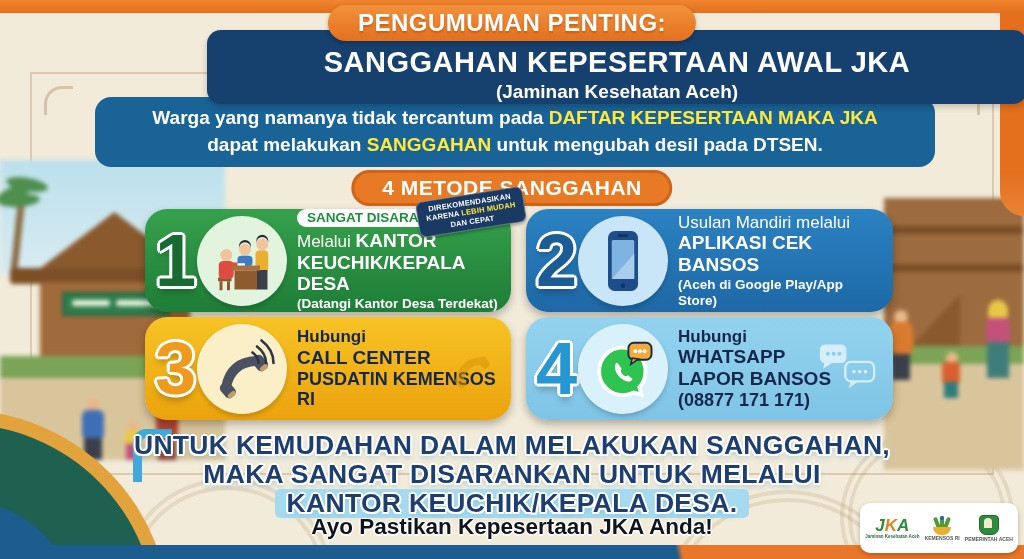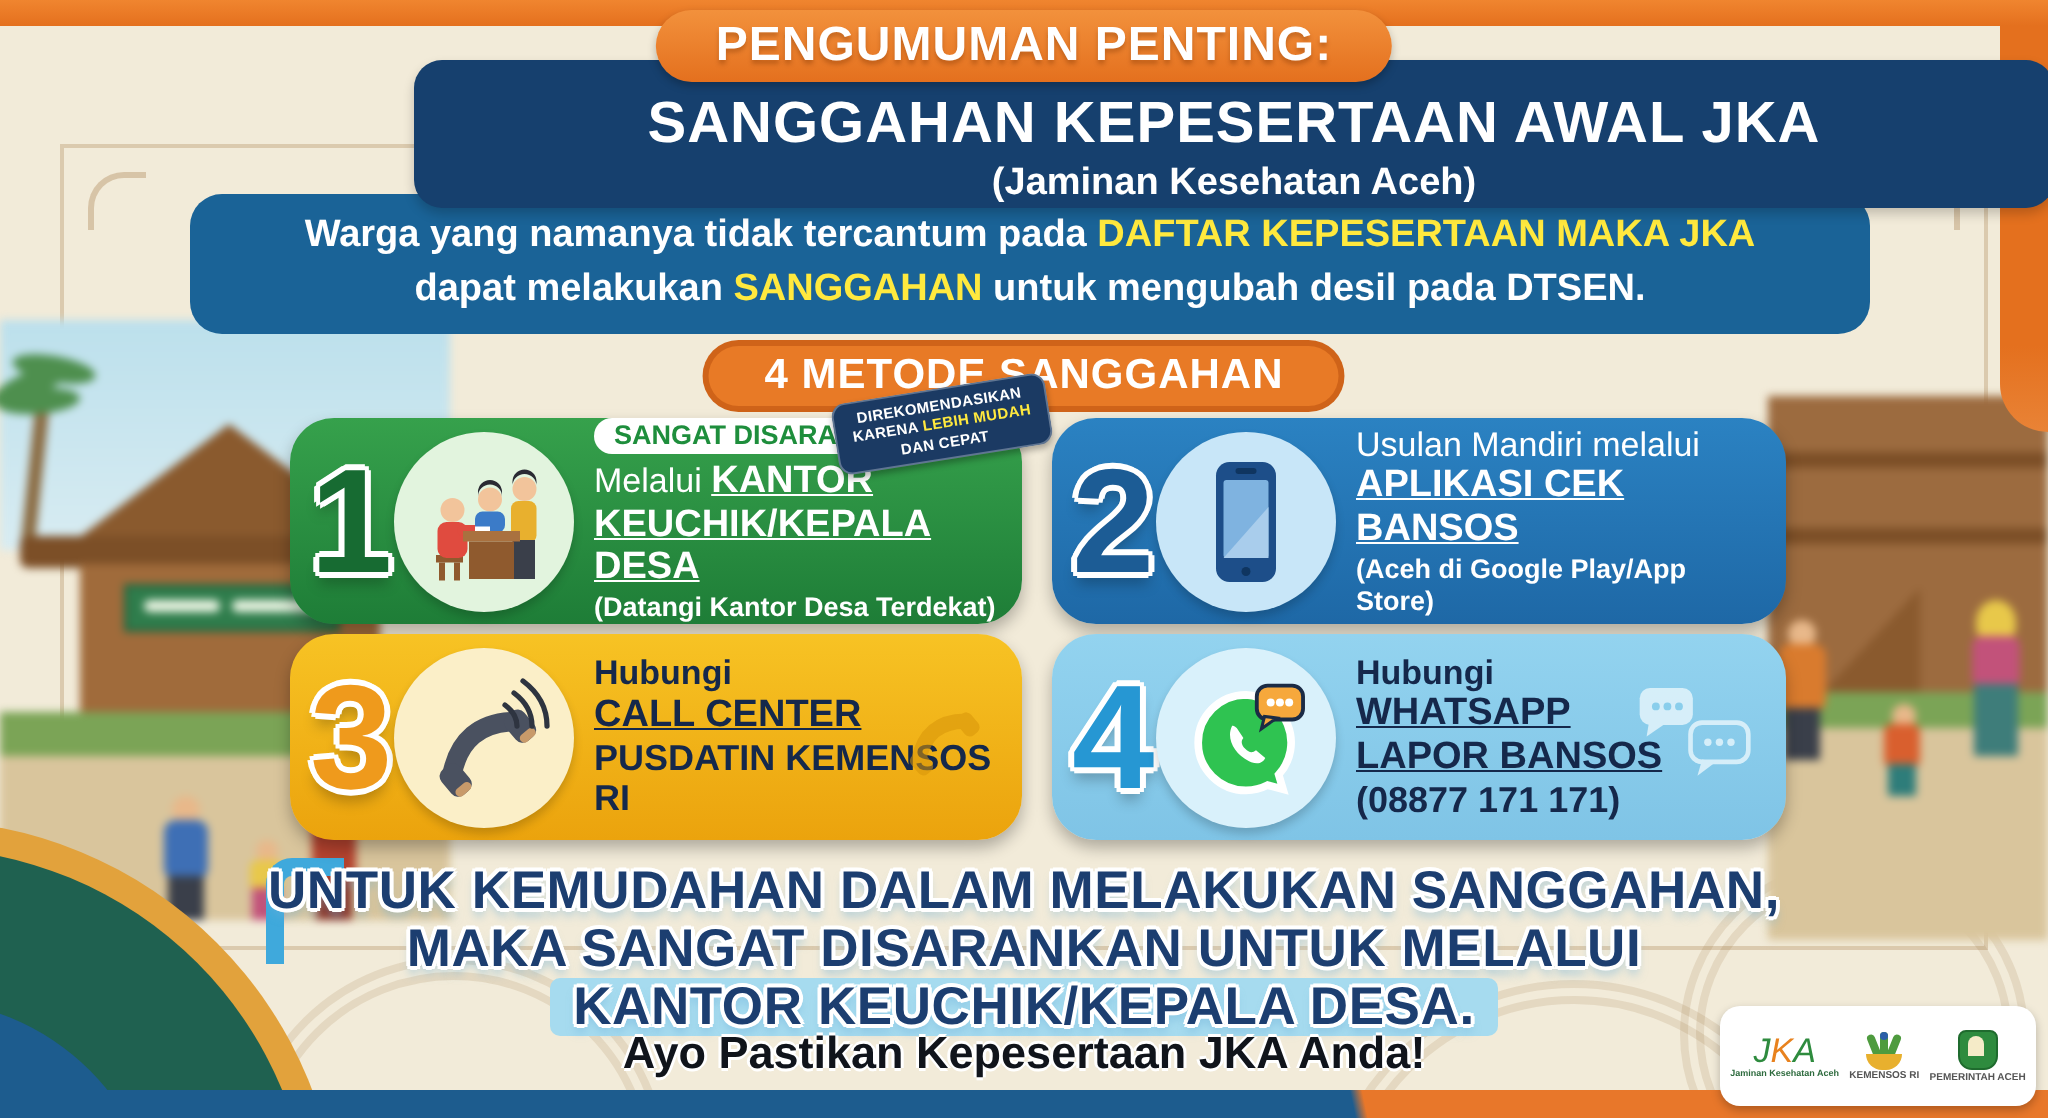--- a/index.html
+++ b/index.html
@@ -87,21 +87,21 @@
   .n1{color:#176B32;} .n2{color:#1C5C95;} .n3{color:#EF9A1C;} .n4{color:#2697D3;}
   .icon-circle{position:absolute;left:52px;top:50%;transform:translateY(-50%);
     width:90px;height:90px;border-radius:50%;display:flex;align-items:center;justify-content:center;
     box-shadow:0 3px 5px rgba(0,0,0,.18);}
   .ic1{background:#E2F4DE;} .ic2{background:#C8E6F8;} .ic3{background:#FBEFC8;} .ic4{background:#D9F1FB;}
   .ctext{position:absolute;left:152px;right:8px;top:0;bottom:0;display:flex;flex-direction:column;
     justify-content:center;line-height:1.15;}
   .white-t{color:#fff;} .dark-t{color:#15284B;}
   .t-reg{font-size:17px;font-weight:400;}
   .t-reg-d{font-size:17px;font-weight:600;}
-  .t-bold{font-size:19px;font-weight:800;text-decoration:underline;}
+  .t-bold{font-size:19px;font-weight:800;}
   .t-bold-s{font-size:18px;font-weight:800;}
   .t-note{font-size:13.5px;font-weight:700;margin-top:1px;}
   .advice-pill{display:inline-block;align-self:flex-start;background:#fff;color:#1E8E3C;
     font-size:13.5px;font-weight:800;border-radius:12px;padding:1px 10px;margin-bottom:3px;}
   .corner-ribbon{position:absolute;top:-15px;right:-14px;transform:rotate(-9deg);
     background:#1B3A63;border:1px solid rgba(255,255,255,.3);border-radius:7px;
     padding:3px 8px;text-align:center;line-height:1.25;z-index:12;box-shadow:0 2px 3px rgba(0,0,0,.3);}
   .corner-ribbon div{font-size:7.5px;font-weight:800;color:#fff;letter-spacing:.2px;}
   .cr-y{color:#FFE93E;}
   .watermark{position:absolute;right:14px;top:50%;transform:translateY(-50%);opacity:.55;z-index:1;}
@@ -116,21 +116,21 @@
   .f-hl{background:#A6DBEF;border-radius:5px;padding:0 12px;display:inline-block;}
   .cta{position:absolute;left:0;top:514px;width:1024px;text-align:center;z-index:10;}
   .cta span{font-size:22.5px;font-weight:800;color:#10141B;
     text-shadow:-1.5px 0 0 #fff,1.5px 0 0 #fff,0 -1.5px 0 #fff,0 1.5px 0 #fff;}
 
   
   .logo-panel{position:absolute;left:860px;top:503px;width:158px;height:50px;background:#fff;
     border-radius:10px;z-index:12;display:flex;align-items:center;justify-content:space-evenly;
     box-shadow:0 2px 5px rgba(0,0,0,.25);}
   .logo-item{text-align:center;line-height:1;}
-  .jka-word{font-size:17px;font-weight:400;font-style:italic;}
+  .jka-word{font-size:17px;font-weight:700;font-style:italic;}
   .jka-j{color:#2E8B3E;} .jka-k{color:#E8821E;} .jka-a{color:#2E8B3E;}
   .logo-cap{font-size:4.5px;font-weight:700;color:#2E6B3E;margin-top:1px;}
   .logo-cap2{font-size:5px;font-weight:700;color:#555;margin-top:2px;}
   .kemensos-ic{width:22px;height:18px;margin:0 auto;position:relative;}
   .kem-leaf{position:absolute;width:4px;height:12px;background:#4E9B3E;border-radius:3px;}
   .kem-bowl{position:absolute;left:2px;top:11px;width:18px;height:8px;background:#E8B02E;
     border-radius:0 0 12px 12px;}
   .kem-dot{position:absolute;left:9px;top:0;width:4px;height:4px;border-radius:50%;background:#2B5FA8;}
   .aceh-ic{width:18px;height:18px;margin:0 auto;background:#2E8B3E;border-radius:4px 4px 7px 7px;
     position:relative;border:1px solid #1F6B2E;}

